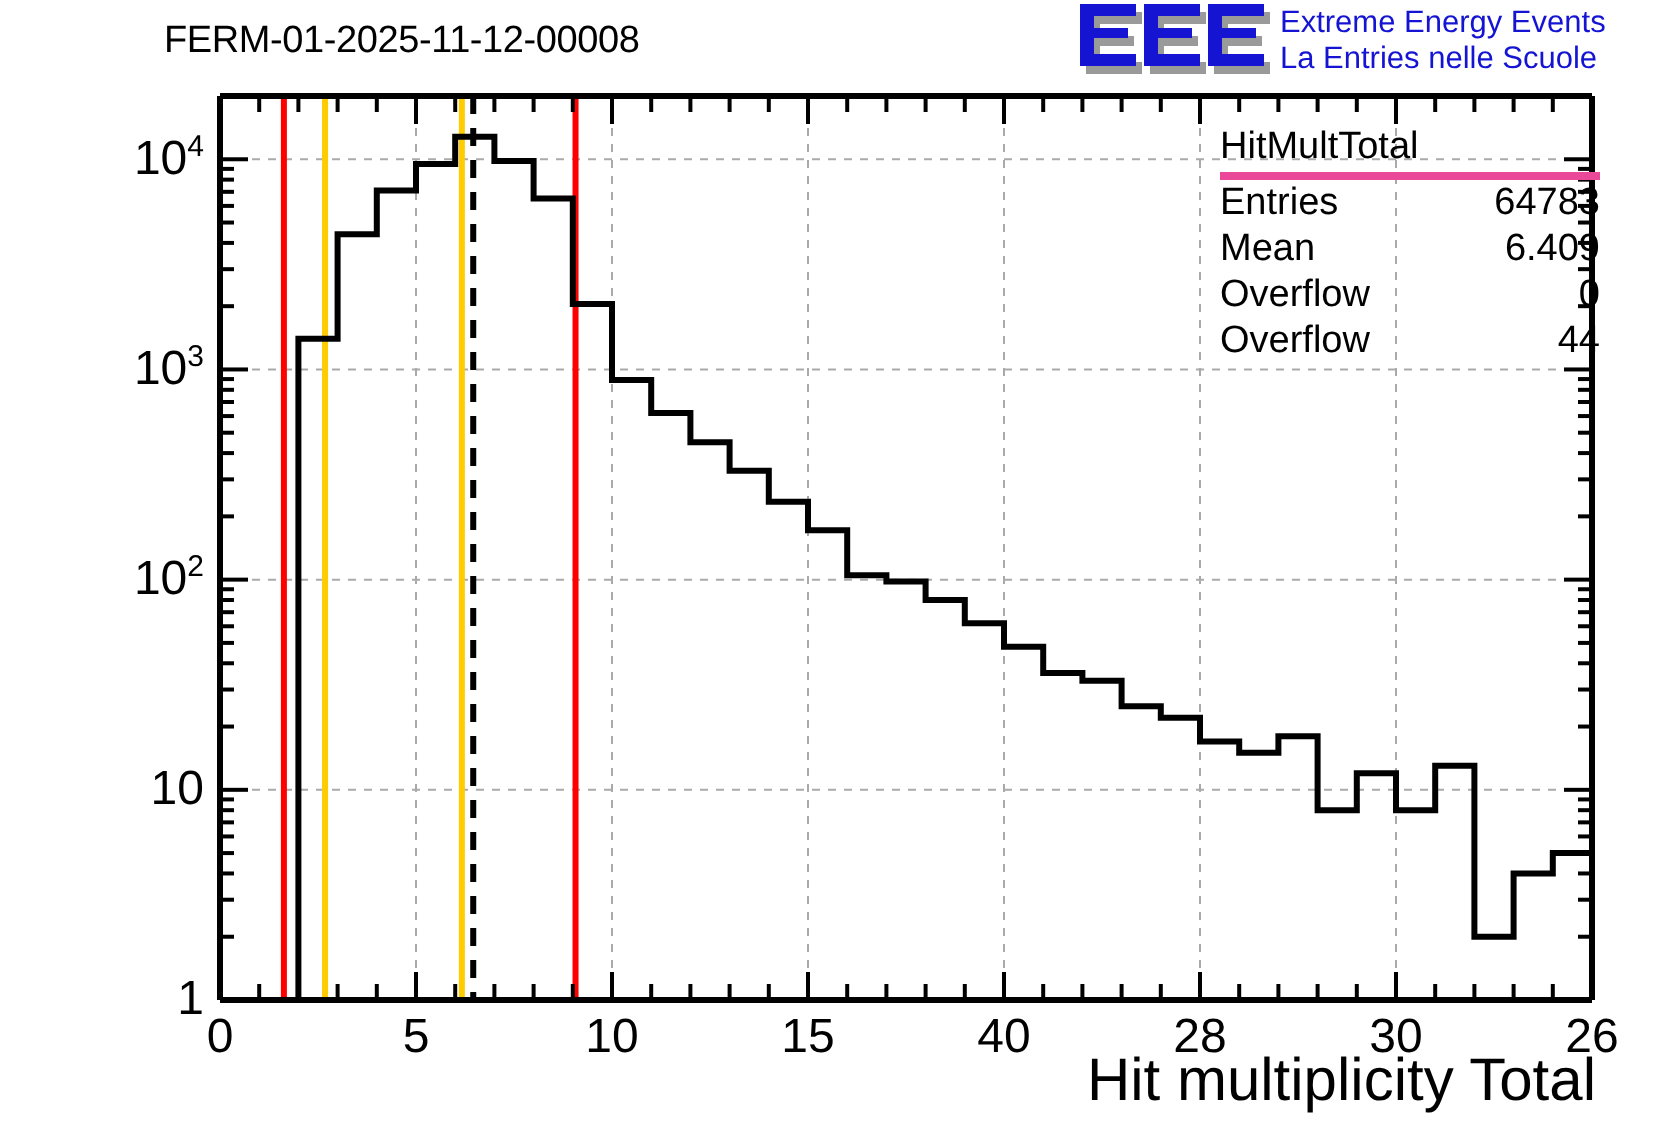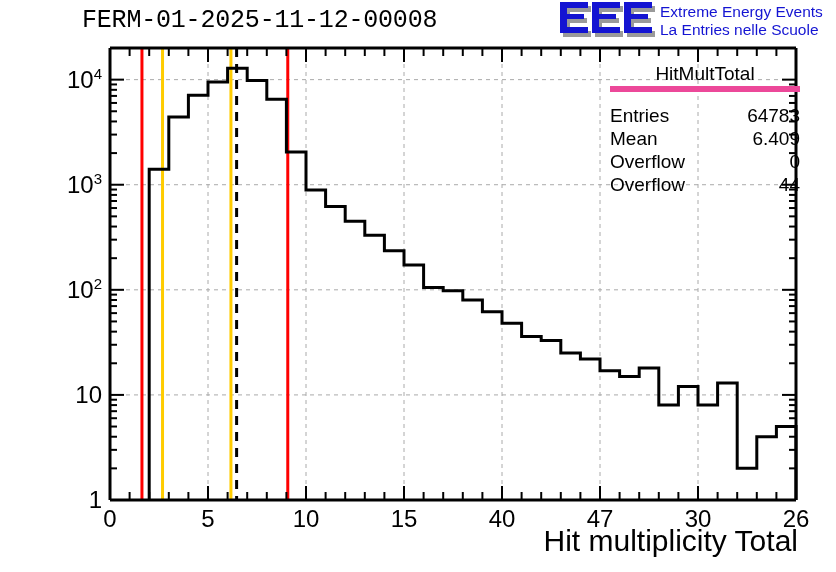--- a/index.html
+++ b/index.html
@@ -19,31 +19,30 @@
     position: absolute;
     left: 0; top: 0;
     width: 836px;
     height: 572px;
   }
   
   #plot-title {
     position: absolute;
     left: 82px;
     top: 6px;
-    font-size: 25px;
+    font-size: 19px;
     line-height: 30px;
     color: #000;
     white-space: nowrap;
     letter-spacing: -0.2px;
-    font-family: Liberation Mono, monospace;
   }
   
   #eee-logo {
     position: absolute;
-    left: 560px;
+    left: 540px;
     top: 2px;
     width: 272px;
     height: 40px;
   }
   #eee-logo .eee-mark {
     position: absolute;
     left: 0px;
     top: 0px;
     width: 96px;
     height: 36px;
@@ -91,24 +90,23 @@
   
   #stats-box {
     position: absolute;
     left: 610px;
     top: 62px;
     width: 190px;
     font-size: 19px;
     line-height: 23px;
   }
   #stats-box .stats-title {
-    text-align: center;
-    border-bottom: 6px solid #ec4899;
+    border-bottom: 4px solid #ec4899;
     padding-bottom: 1px;
-    margin-bottom: 12px;
+    margin-bottom: 0;
   }
   #stats-box .stats-row {
     display: flex;
     justify-content: space-between;
   }
   #stats-box .stats-row .k { text-align: left; }
   #stats-box .stats-row .v { text-align: right; }
 </style>
 </head>
 <body>
@@ -366,21 +364,21 @@
 </div>
 
 <div id="xaxis-title">Hit multiplicity Total</div>
 
 <div id="tick-labels">
     <div class="xtick-label" style="left: 110px; top: 506px;">0</div>
     <div class="xtick-label" style="left: 208px; top: 506px;">5</div>
     <div class="xtick-label" style="left: 306px; top: 506px;">10</div>
     <div class="xtick-label" style="left: 404px; top: 506px;">15</div>
     <div class="xtick-label" style="left: 502px; top: 506px;">40</div>
-    <div class="xtick-label" style="left: 600px; top: 506px;">47</div>
+    <div class="xtick-label" style="left: 600px; top: 506px;">28</div>
     <div class="xtick-label" style="left: 698px; top: 506px;">30</div>
     <div class="xtick-label" style="left: 796px; top: 506px;">26</div>
     <div class="ytick-label" style="left: 34px; width: 68px; top: 500px;">1</div>
     <div class="ytick-label" style="left: 34px; width: 68px; top: 394.909px;">10</div>
     <div class="ytick-label" style="left: 34px; width: 68px; top: 289.818px;">10<sup>2</sup></div>
     <div class="ytick-label" style="left: 34px; width: 68px; top: 184.727px;">10<sup>3</sup></div>
     <div class="ytick-label" style="left: 34px; width: 68px; top: 79.6356px;">10<sup>4</sup></div>
   </div>
 
 </body></html>

